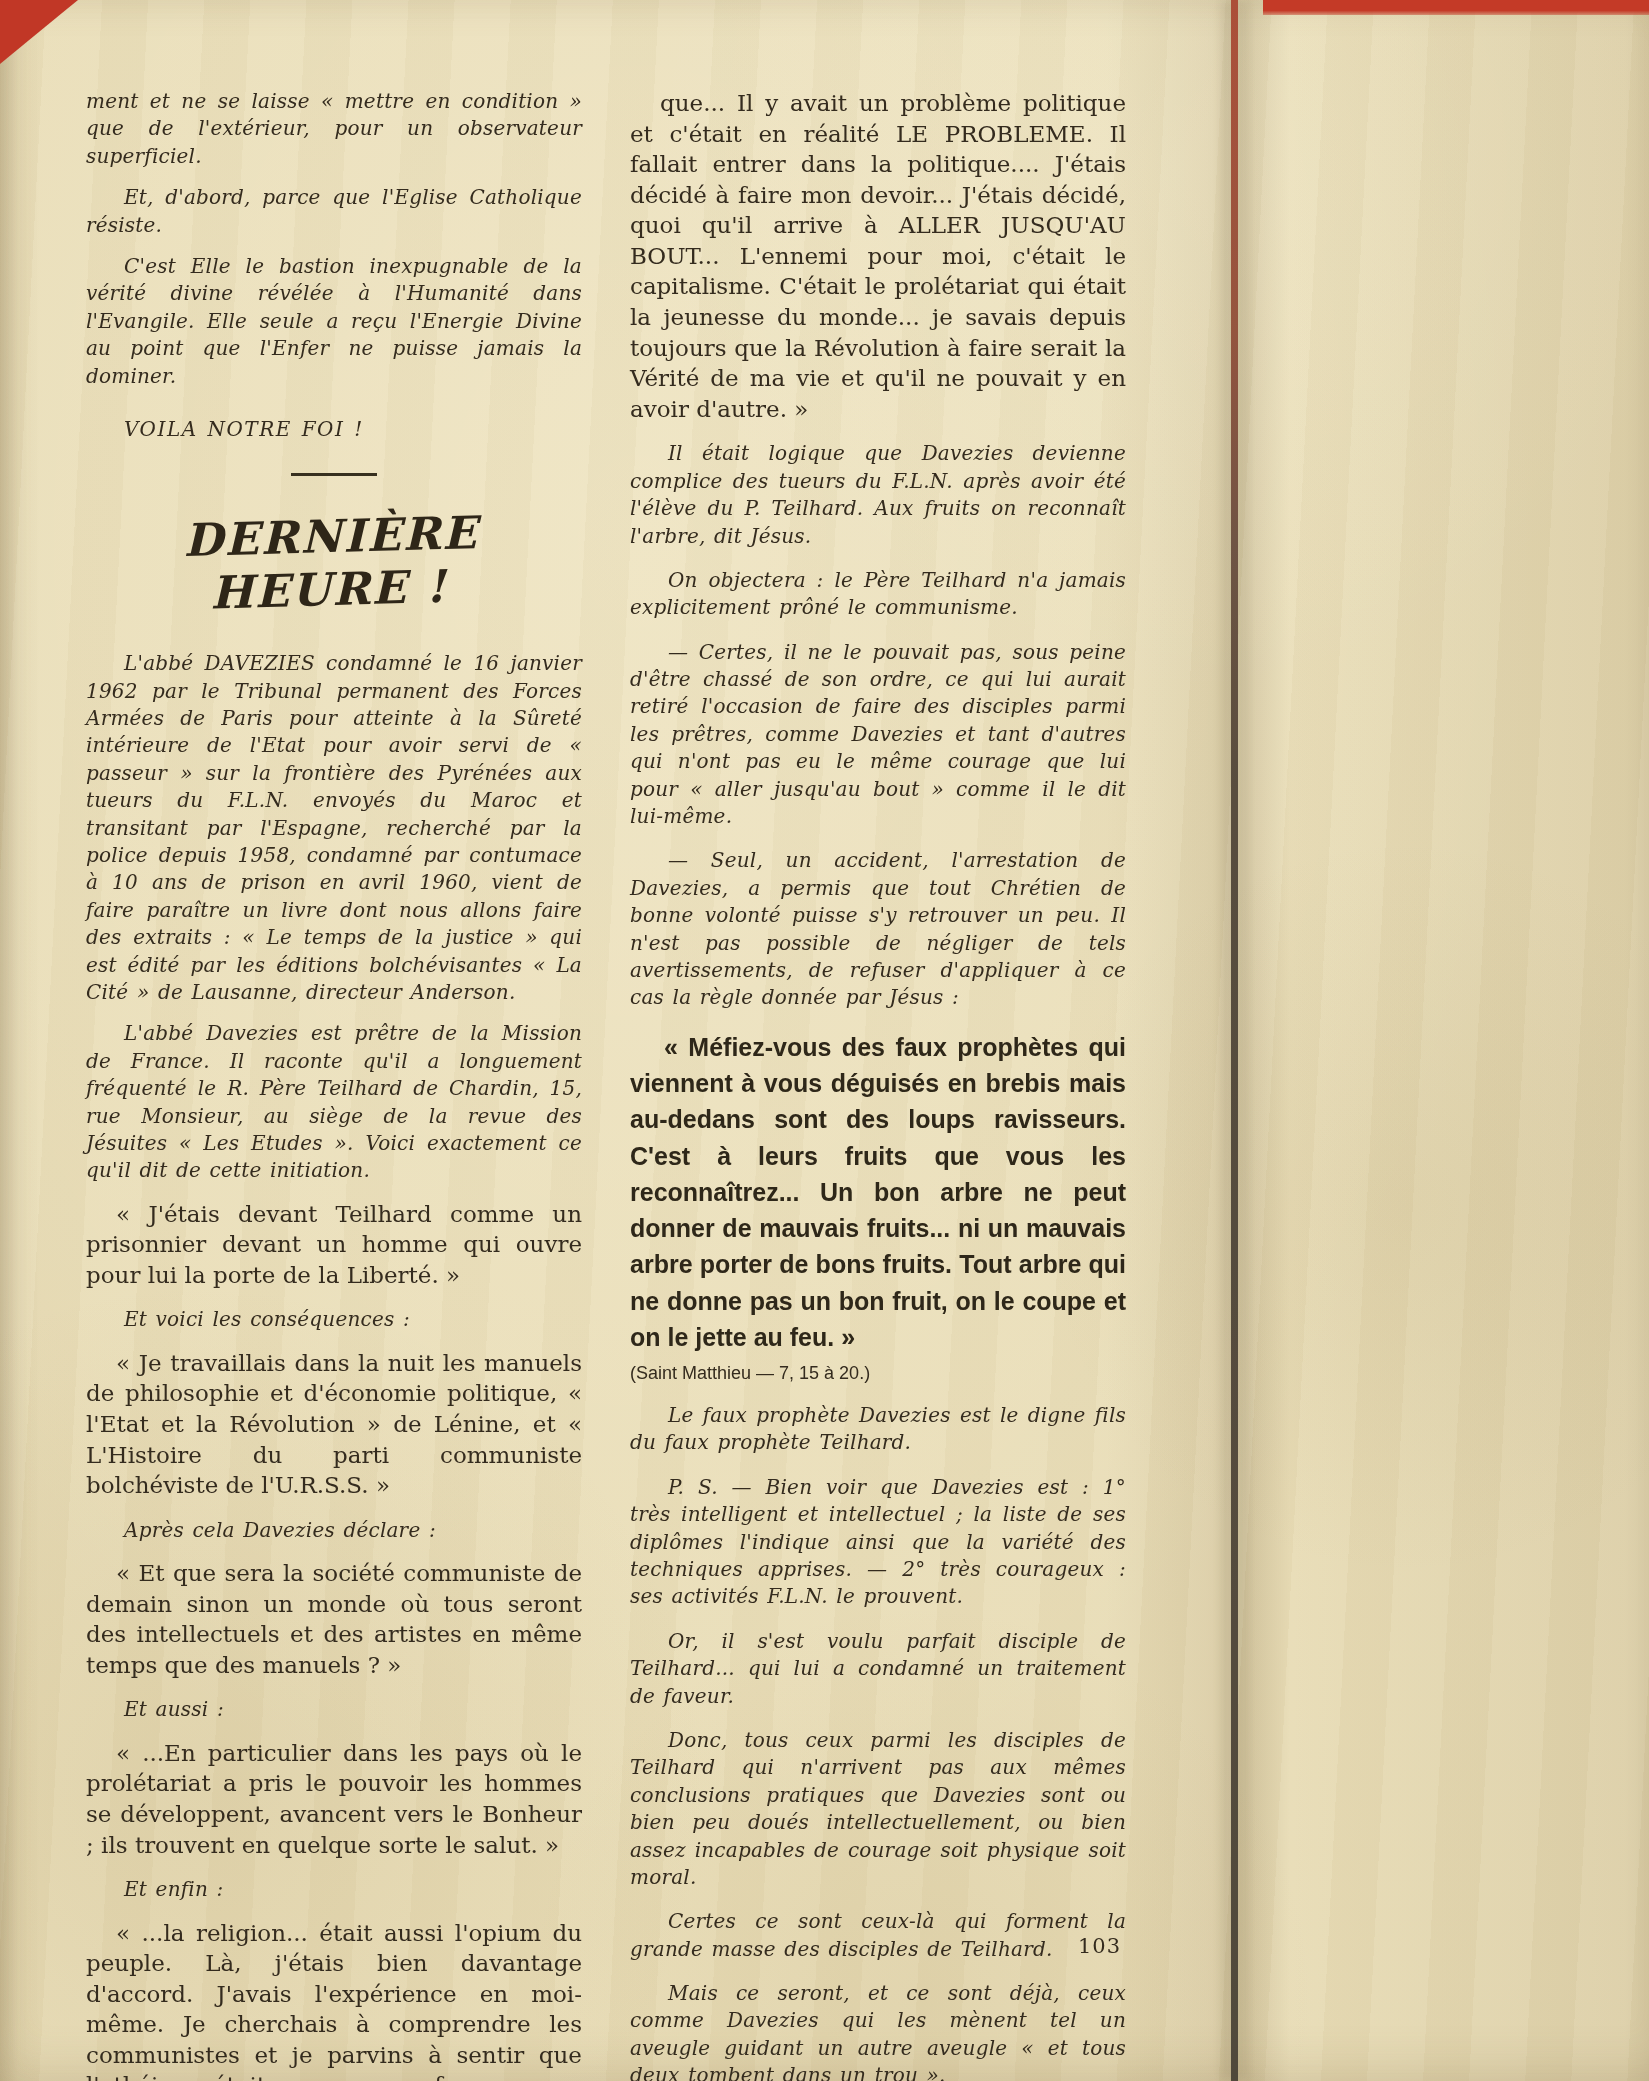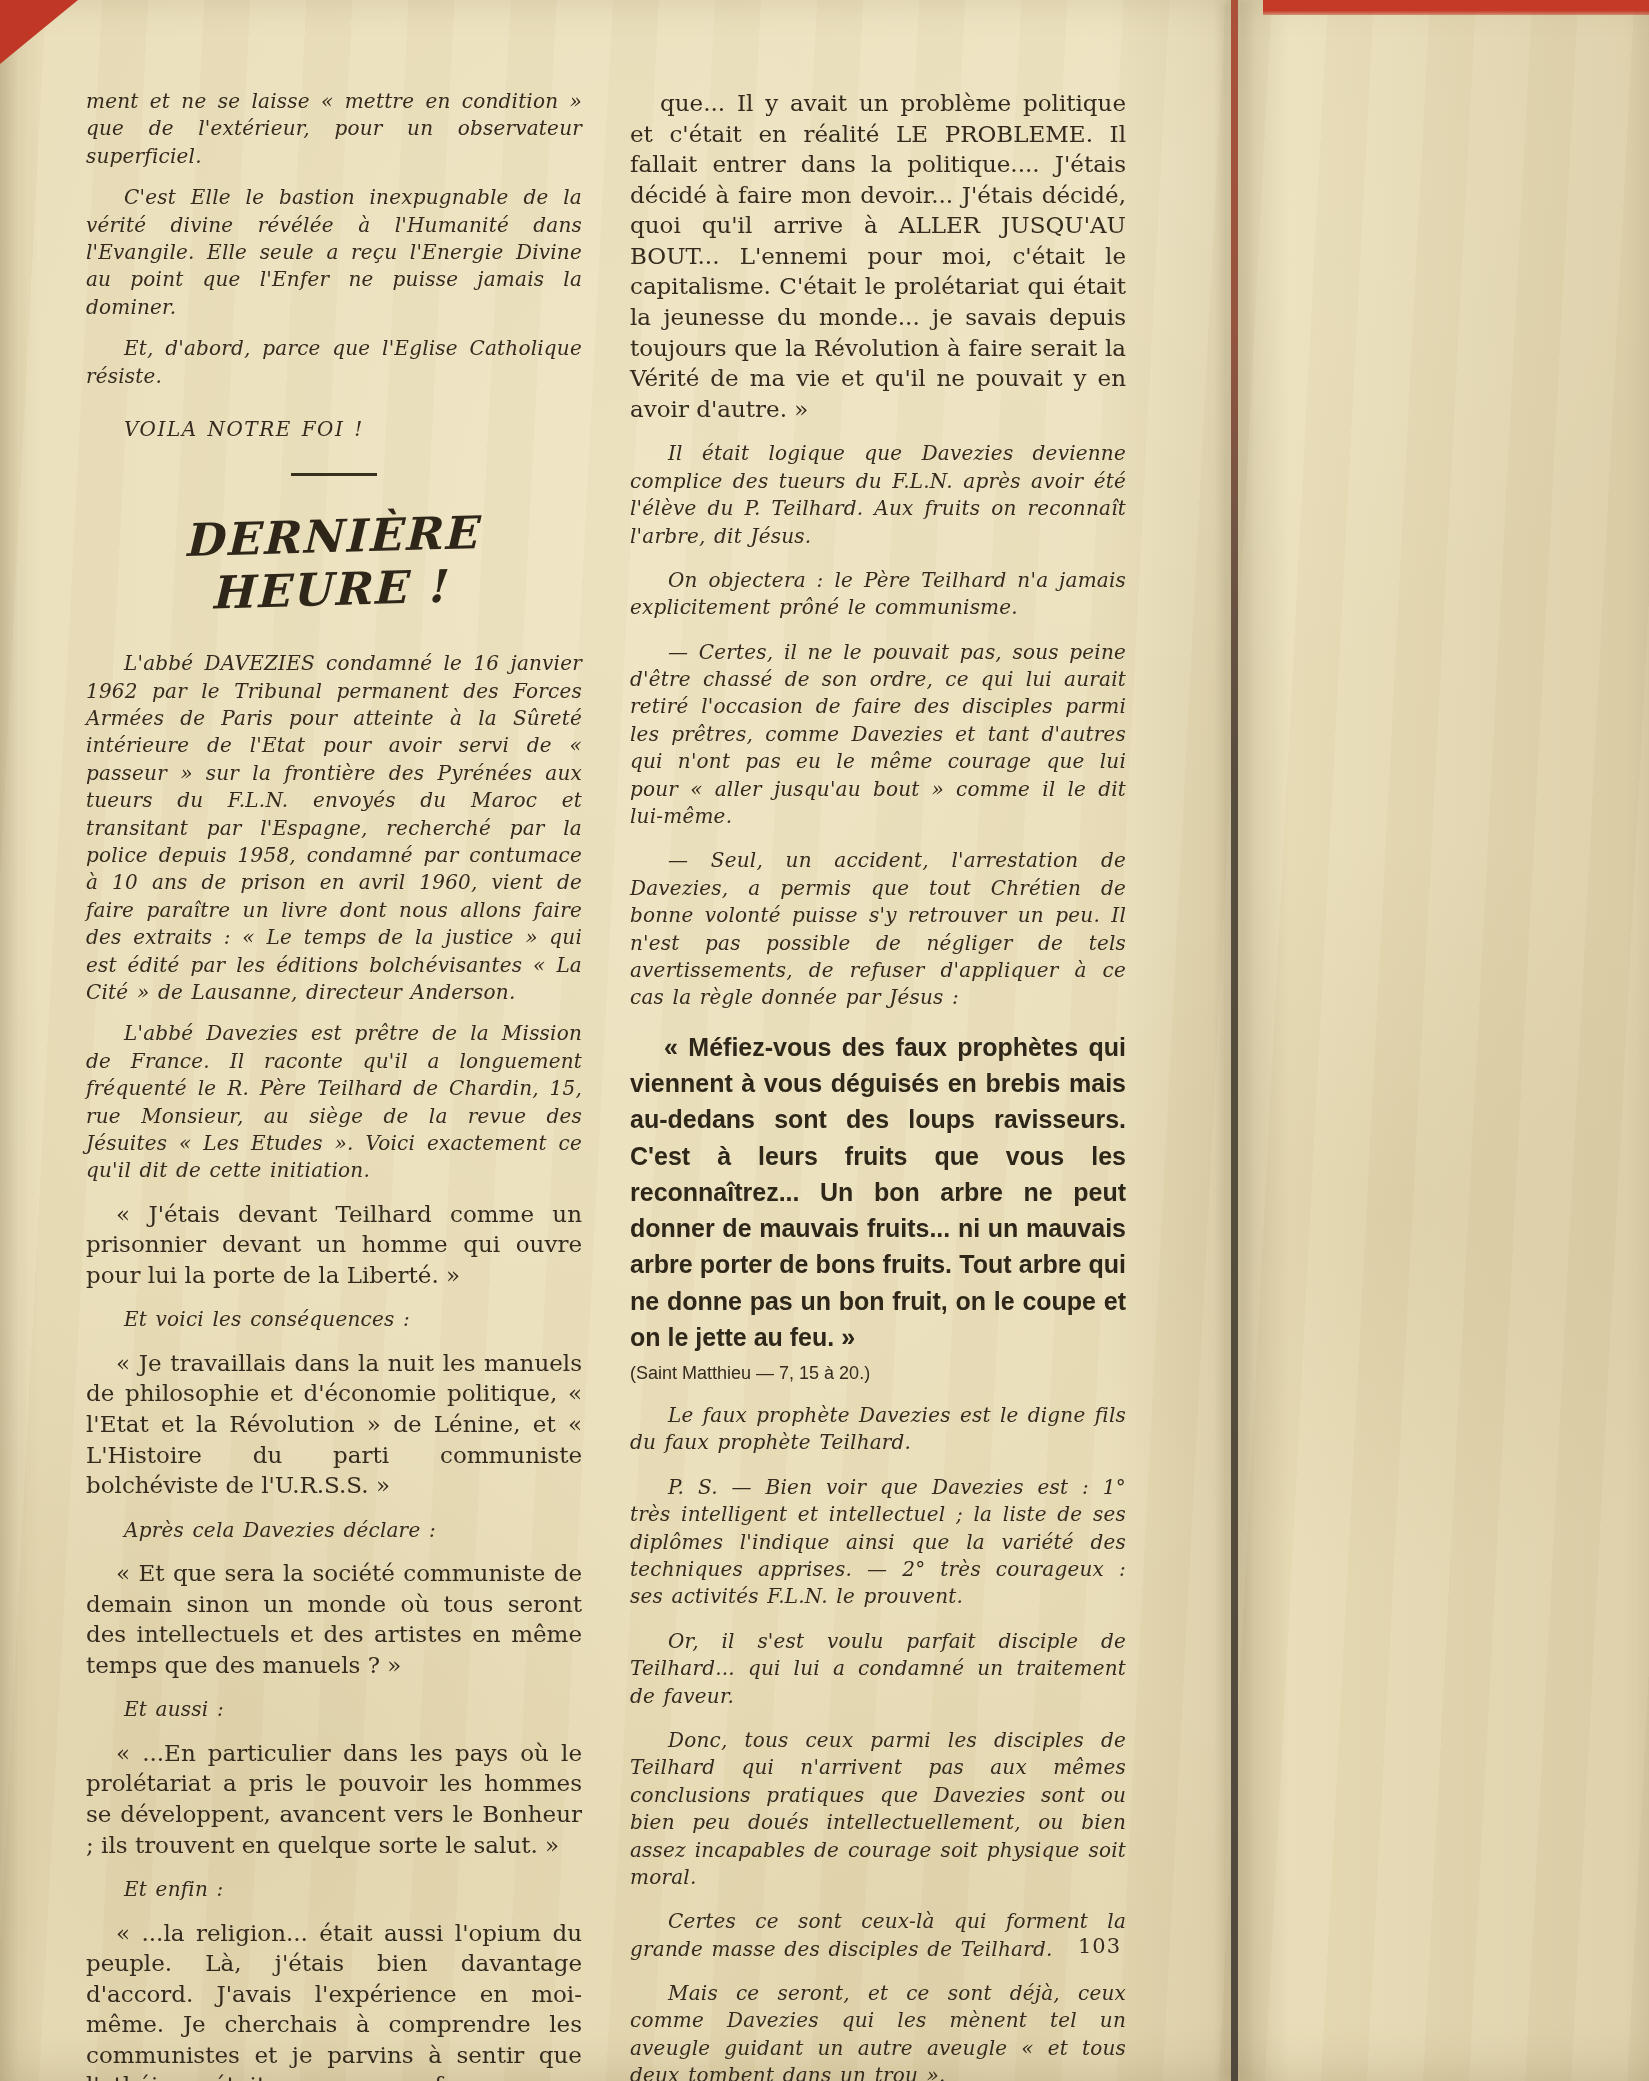--- a/index.html
+++ b/index.html
@@ -156,22 +156,22 @@
 
   <div class="red-corner"></div>
   <div class="red-strip"></div>
   <div class="red-strip-tail"></div>
   <div class="edge-line"></div>
 
   <div class="content">
 
     <div class="col left-col">
       <p class="it noind">ment et ne se laisse « mettre en condition » que de l'extérieur, pour un observateur superficiel.</p>
+      <p class="it">Et, d'abord, parce que l'Eglise Catholique résiste.</p>
       <p class="it">C'est Elle le bastion inexpugnable de la vérité divine révélée à l'Humanité dans l'Evangile. Elle seule a reçu l'Energie Divine au point que l'Enfer ne puisse jamais la dominer.</p>
-      <p class="it">Et, d'abord, parce que l'Eglise Catholique résiste.</p>
       <p class="it voila">VOILA NOTRE FOI !</p>
       <div class="rule"></div>
       <h1 class="heading">DERNIÈRE HEURE !</h1>
       <p class="it">L'abbé DAVEZIES condamné le 16 janvier 1962 par le Tribunal permanent des Forces Armées de Paris pour atteinte à la Sûreté intérieure de l'Etat pour avoir servi de « passeur » sur la frontière des Pyrénées aux tueurs du F.L.N. envoyés du Maroc et transitant par l'Espagne, recherché par la police depuis 1958, condamné par contumace à 10 ans de prison en avril 1960, vient de faire paraître un livre dont nous allons faire des extraits : « Le temps de la justice » qui est édité par les éditions bolchévisantes « La Cité » de Lausanne, directeur Anderson.</p>
       <p class="it">L'abbé Davezies est prêtre de la Mission de France. Il raconte qu'il a longuement fréquenté le R. Père Teilhard de Chardin, 15, rue Monsieur, au siège de la revue des Jésuites « Les Etudes ». Voici exactement ce qu'il dit de cette initiation.</p>
       <p class="quote">« J'étais devant Teilhard comme un prisonnier devant un homme qui ouvre pour lui la porte de la Liberté. »</p>
       <p class="it">Et voici les conséquences :</p>
       <p class="quote">« Je travaillais dans la nuit les manuels de philosophie et d'économie politique, « l'Etat et la Révolution » de Lénine, et « L'Histoire du parti communiste bolchéviste de l'U.R.S.S. »</p>
       <p class="it">Après cela Davezies déclare :</p>
       <p class="quote">« Et que sera la société communiste de demain sinon un monde où tous seront des intellectuels et des artistes en même temps que des manuels ? »</p>

